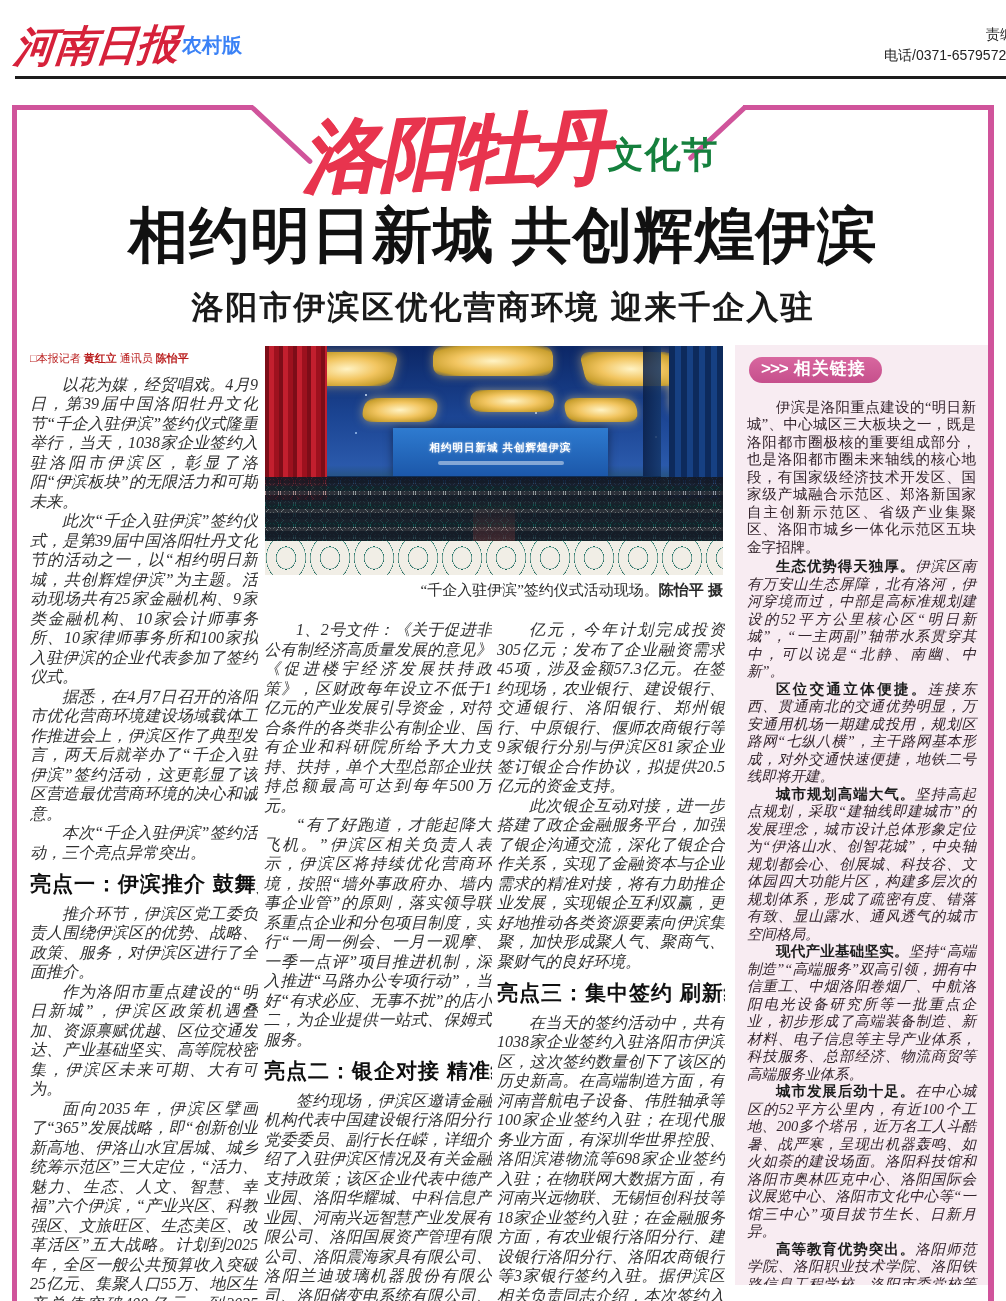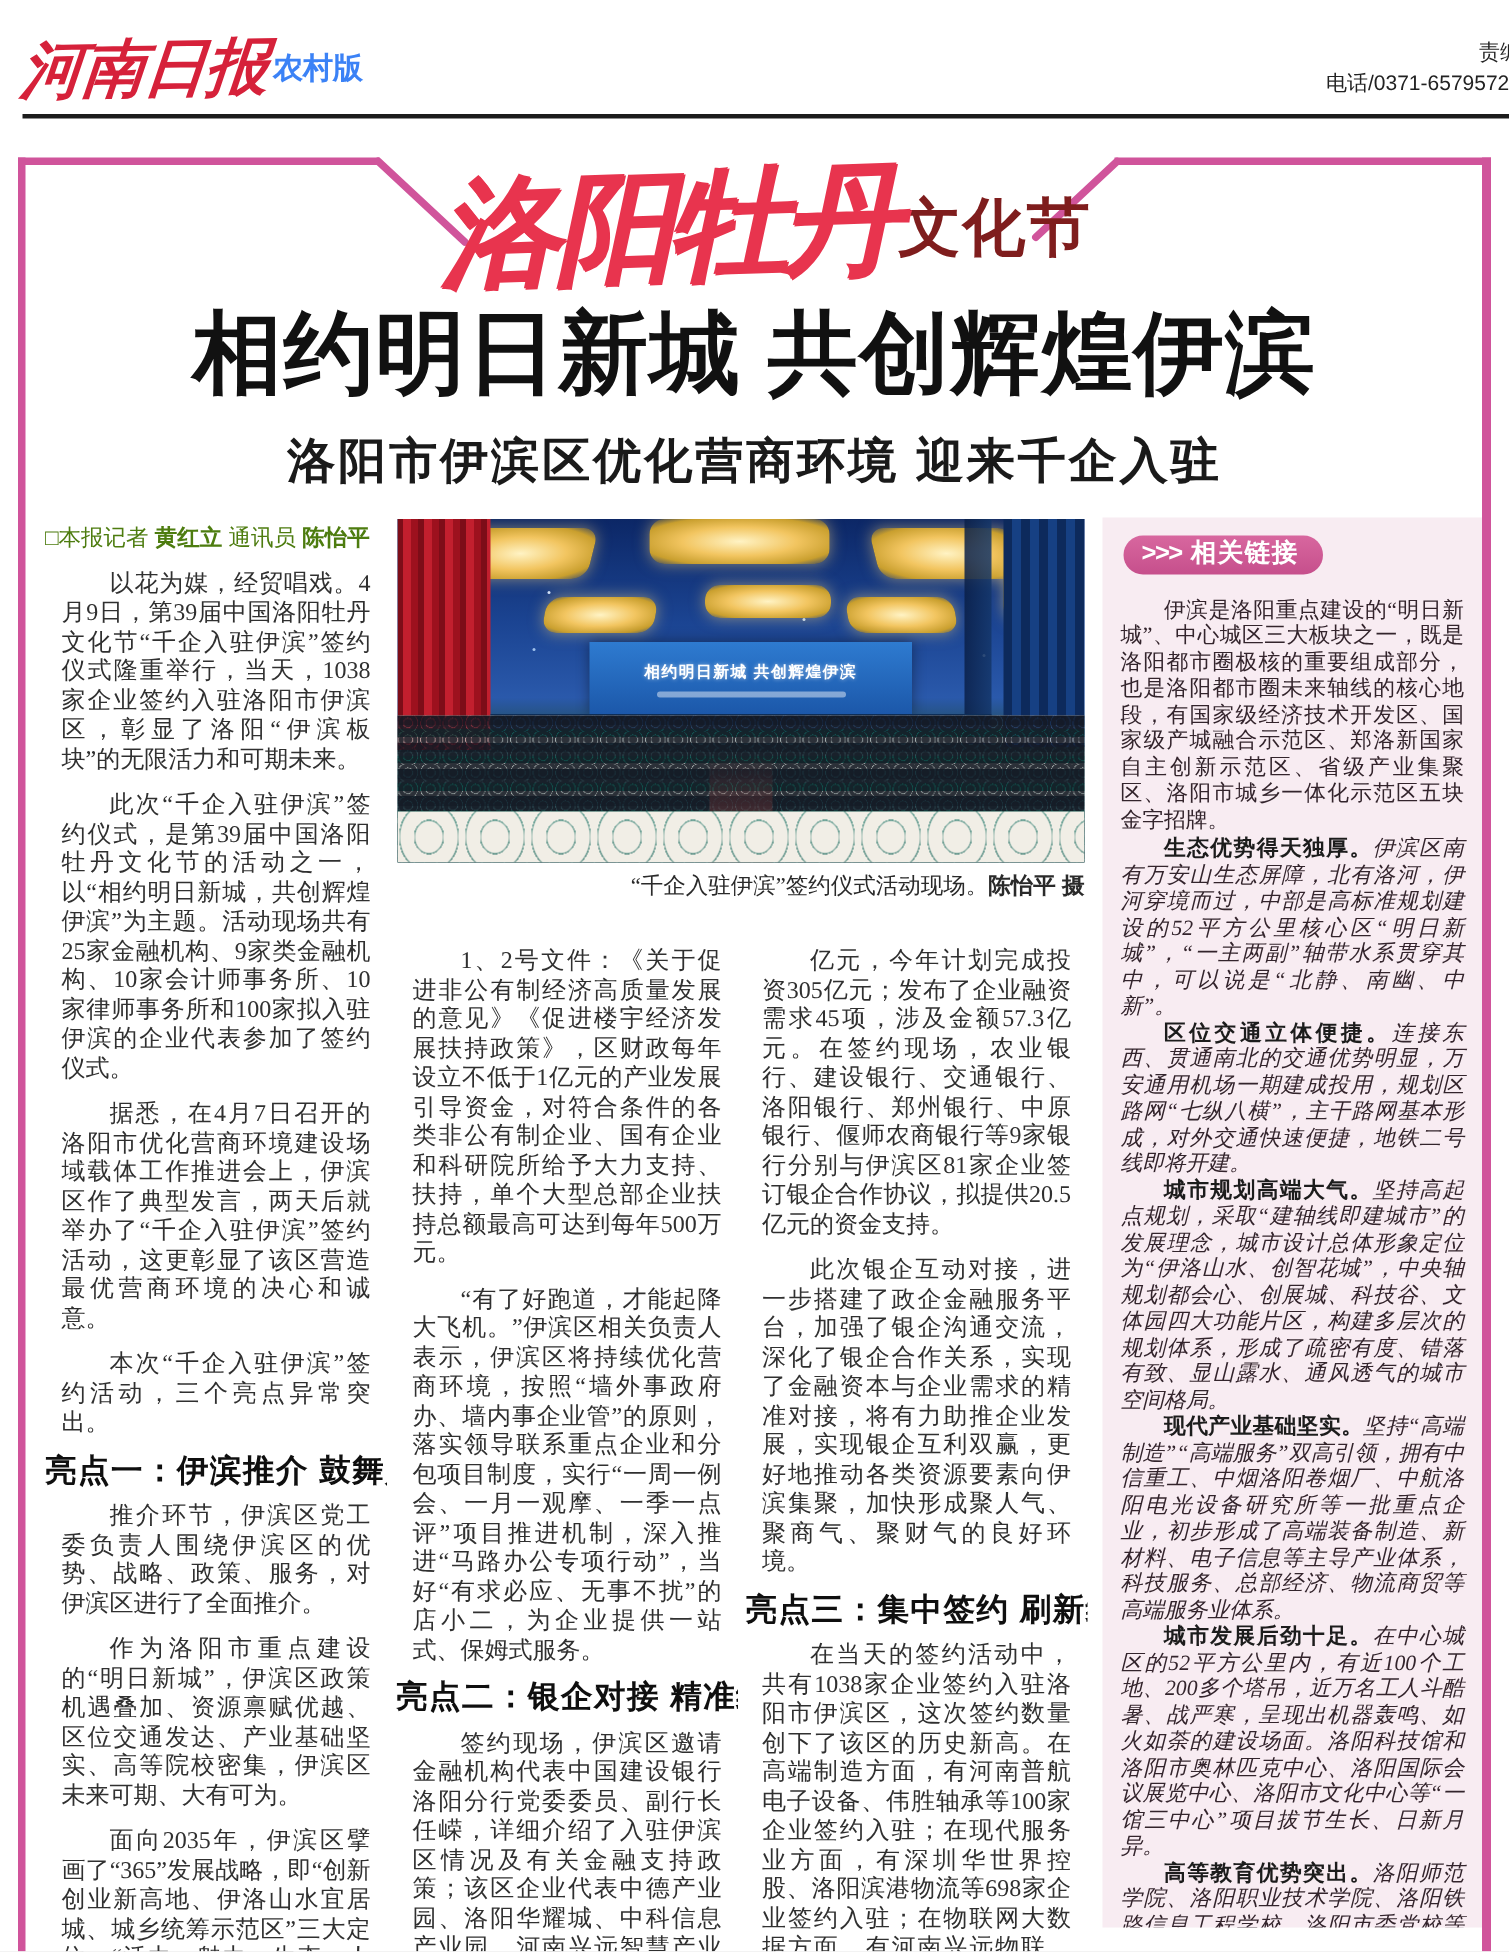--- a/index.html
+++ b/index.html
@@ -39,44 +39,44 @@
   .festival{
     position:absolute; left:295px; top:88px; width:430px; height:104px;
     display:flex; align-items:flex-end; justify-content:center; white-space:nowrap;
   }
   .fest-callig{
     font-family:"Liberation Serif", serif; font-style:italic; font-weight:900;
     font-size:80px; line-height:1; color:#e8344e; letter-spacing:-4px;
     transform:rotate(-2deg); text-shadow:1px 1px 0 #e8344e;
   }
   .fest-suffix{
-    font-family:"Liberation Sans", sans-serif; font-weight:900; font-size:42px;
-    color:#7f1d1d; margin:0 0 12px 2px; letter-spacing:1px;
+    font-family:"Liberation Sans", sans-serif; font-weight:900; font-size:36px;
+    color:#15803d; margin:0 0 12px 2px; letter-spacing:1px;
   }
 
   
   .headline{
     position:absolute; left:20px; top:198px; width:966px; margin:0;
     text-align:center; font-family:"Liberation Sans", sans-serif;
     font-weight:900; font-size:60px; line-height:1.25; color:#111; letter-spacing:1px;
   }
   .subheadline{
     position:absolute; left:20px; top:286px; width:966px; margin:0;
     text-align:center; font-family:"Liberation Sans", sans-serif;
     font-weight:700; font-size:32px; color:#1a1a1a; letter-spacing:2px;
   }
 
   
   .col{position:absolute; top:345px; width:228px; height:956px; overflow:hidden;
        font-size:16px; line-height:19.5px; text-align:justify; color:#303030;}
   .col1{left:30px;}
   .col2{left:264px; top:620px; height:681px;}
   .col3{left:497px; top:620px; height:681px;}
-  .body-p{margin:11px; text-indent:2em;}
-  .byline{margin:4px 0 6px 0; font-size:15px; font-family:"Liberation Sans", sans-serif; color:#4d7c0f;}
+  .body-p{margin:0; text-indent:2em;font-style:italic;}
+  .byline{margin:4px 0 6px 0; font-size:11px; font-family:"Liberation Sans", sans-serif; color:#b91c1c;}
   .byline b{font-weight:900;}
   .sec-head{
     margin:12px 0 10px 0; text-align:center; text-indent:0;
     font-family:"Liberation Sans", sans-serif; font-weight:900; font-size:21px;
     color:#0f0f0f; letter-spacing:1px; white-space:nowrap;
   }
 
   
   .photo{
     position:absolute; left:265px; top:346px; width:458px; height:229px; overflow:hidden;

